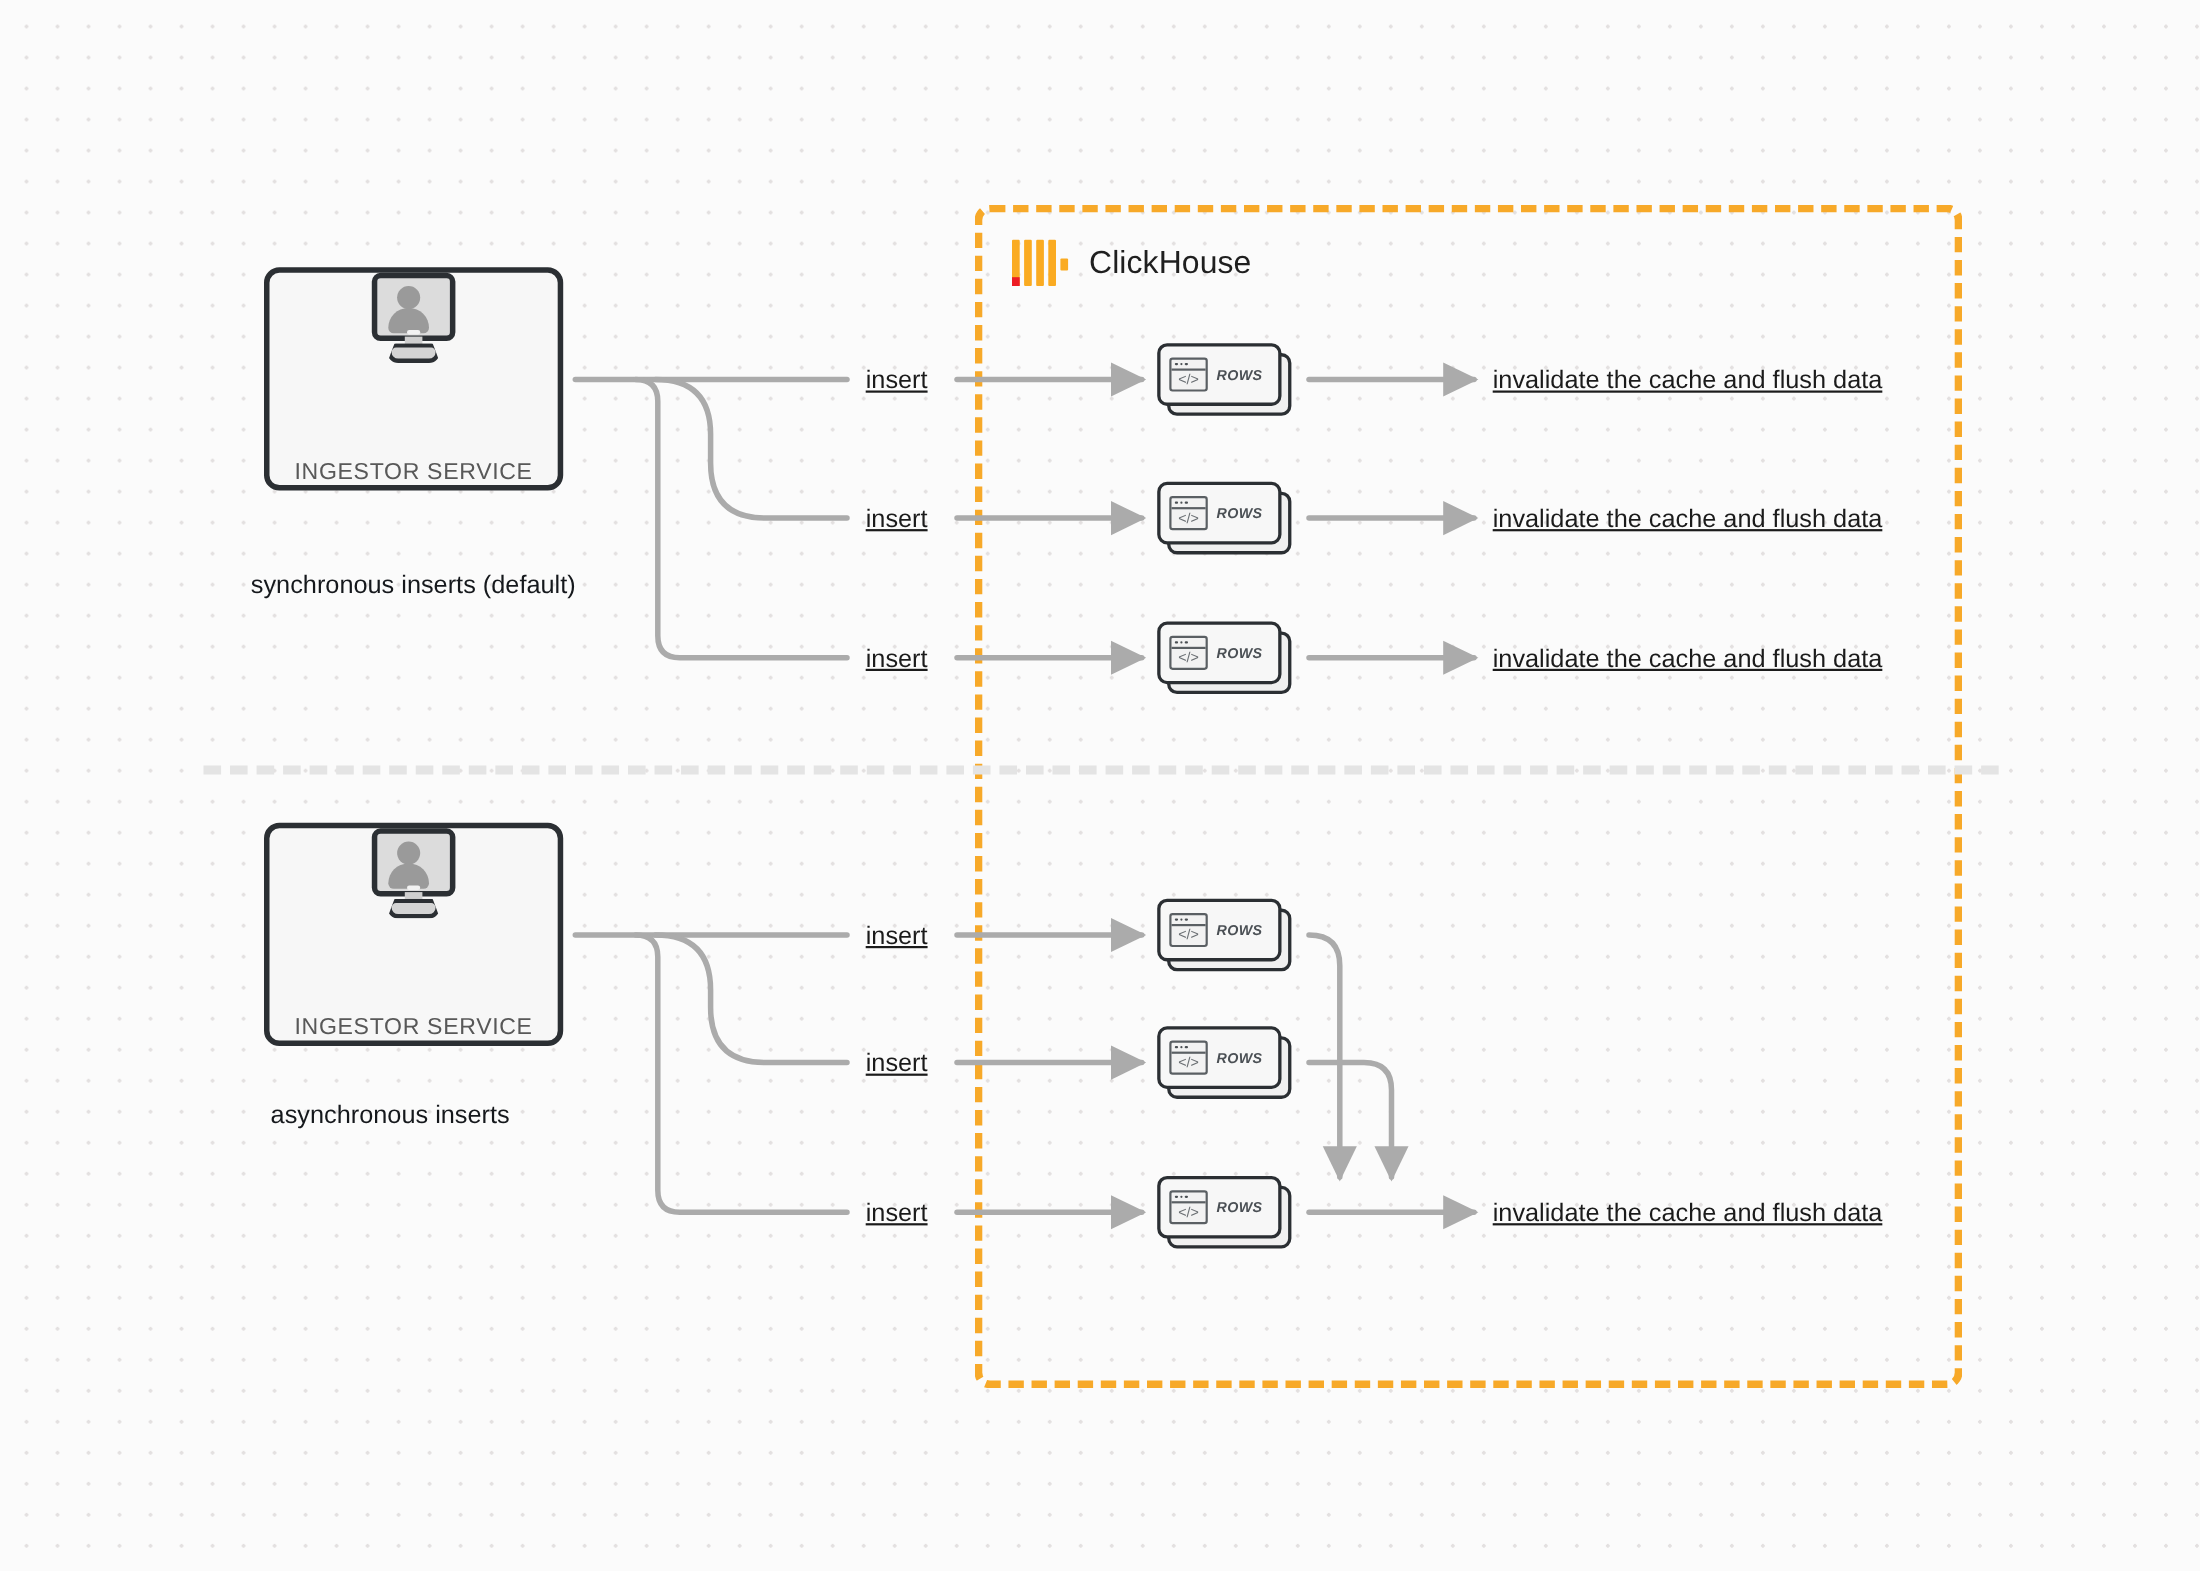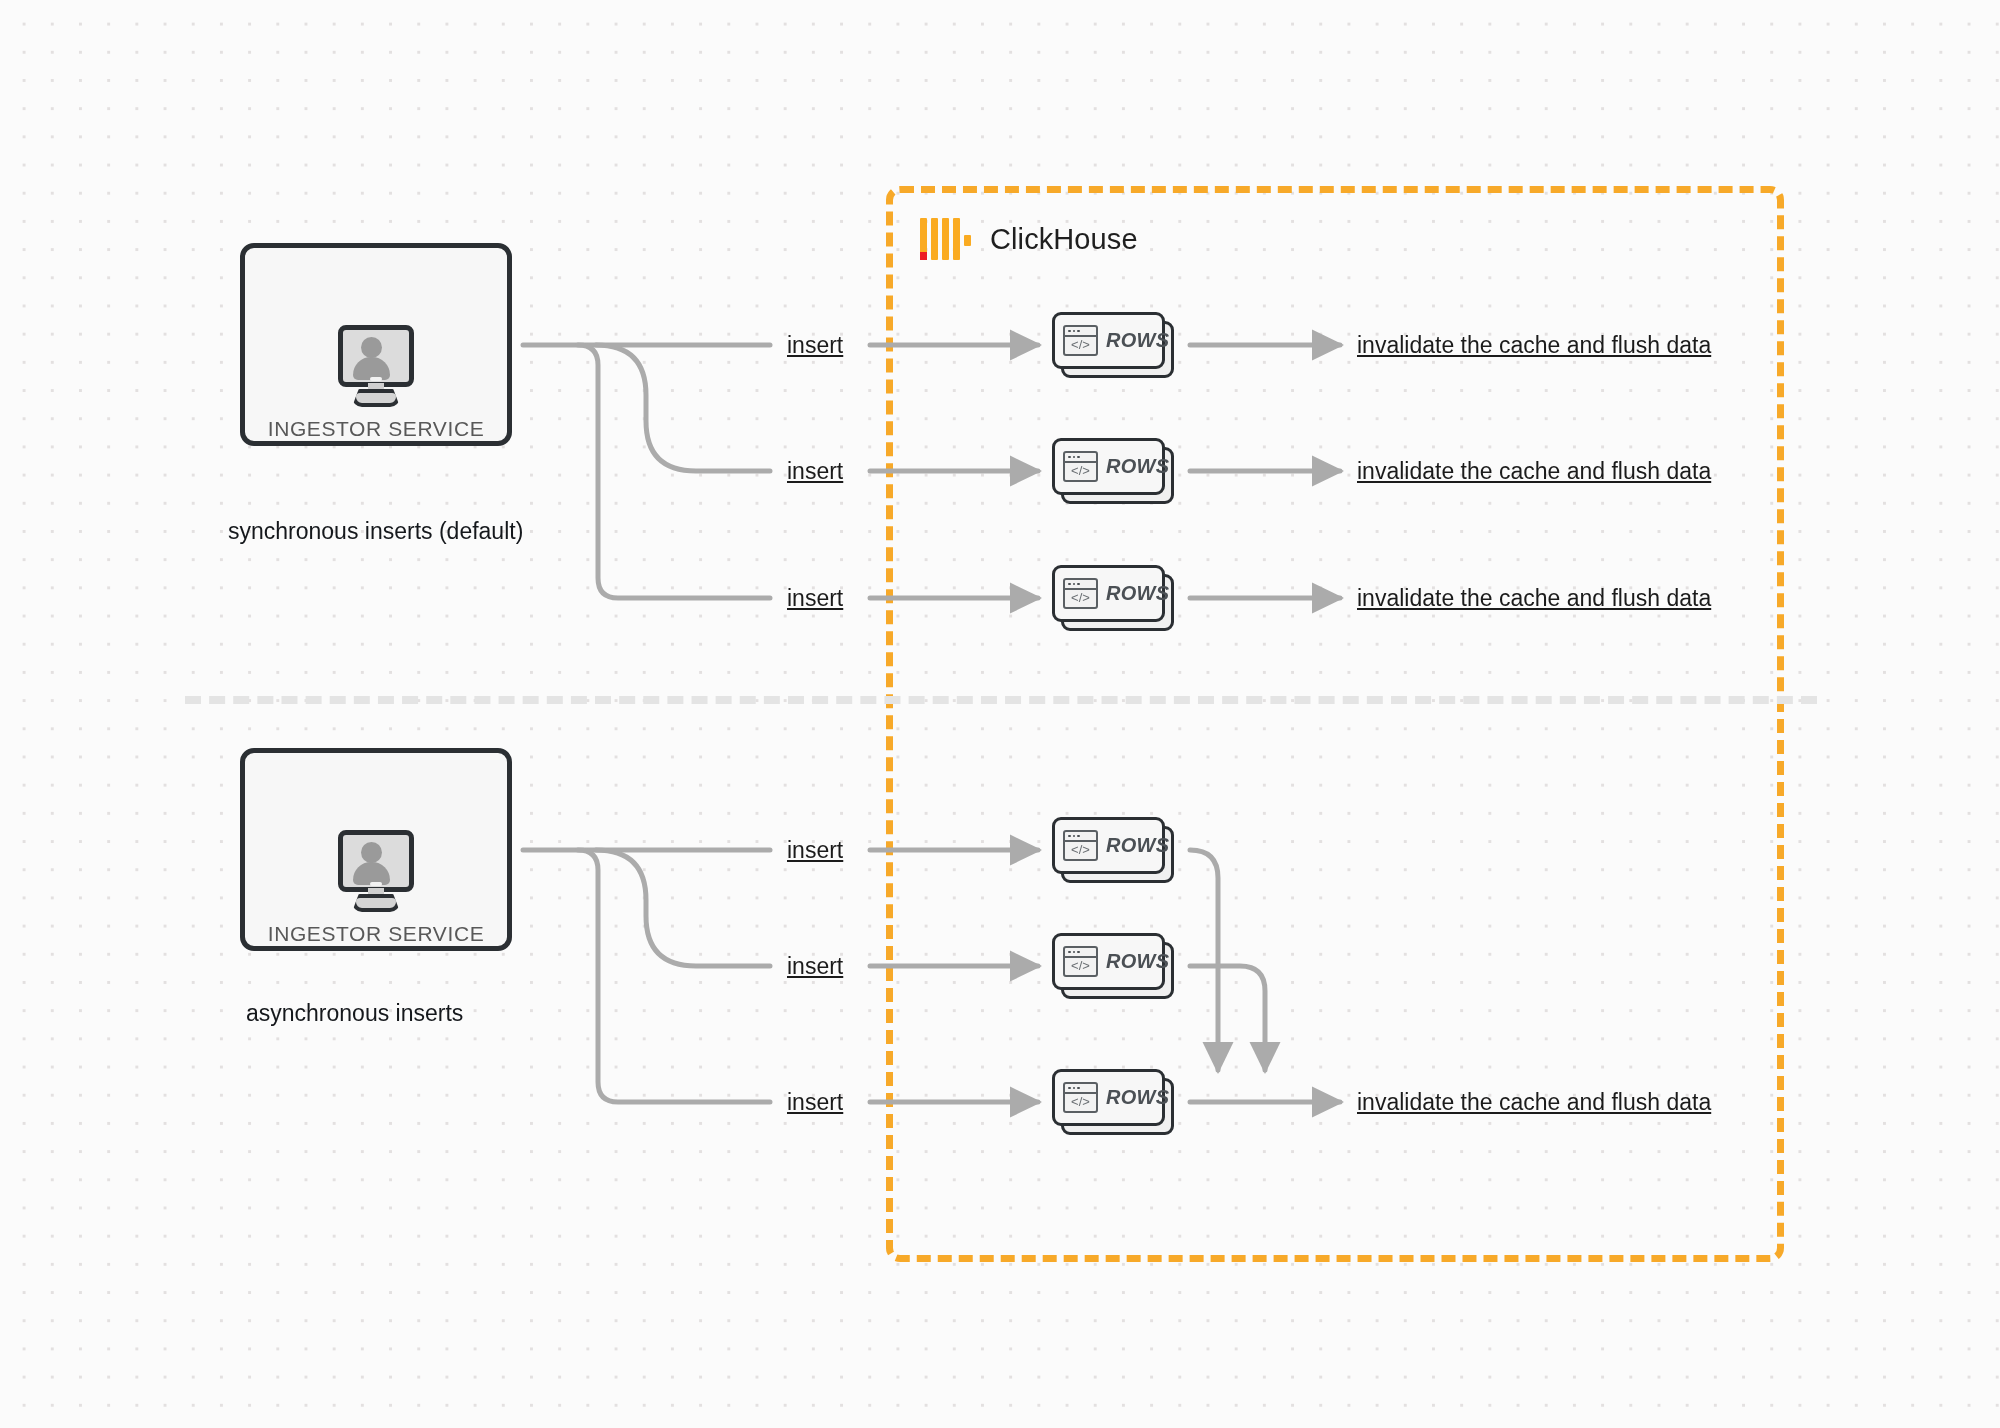--- a/index.html
+++ b/index.html
@@ -95,21 +95,21 @@
     position: absolute;
     width: 272px;
     height: 203px;
     background: #f7f7f7;
     border: 5px solid #2b2f33;
     border-radius: 14px;
     box-sizing: border-box;
     display: flex;
     flex-direction: column;
     align-items: center;
-    justify-content: flex-end;
+    justify-content: space-between;
   }
   .monitor {
     position: relative;
     width: 92px;
     height: 82px;
     margin-bottom: 10px;
   }
   .monitor .screen {
     position: absolute;
     left: 8px;
@@ -250,21 +250,21 @@
     top: 8px;
     bottom: 0;
     display: flex;
     align-items: center;
     justify-content: center;
     font-size: 13px;
     color: #6a6f73;
     font-family: "Liberation Sans", sans-serif;
   }
   .rows-text {
-    font-size: 20px;
+    font-size: 13px;
     font-style: italic;
     font-weight: bold;
     color: #4b5055;
     letter-spacing: 0.3px;
   }
 
   
   .edge-label {
     position: absolute;
     font-size: 23px;

